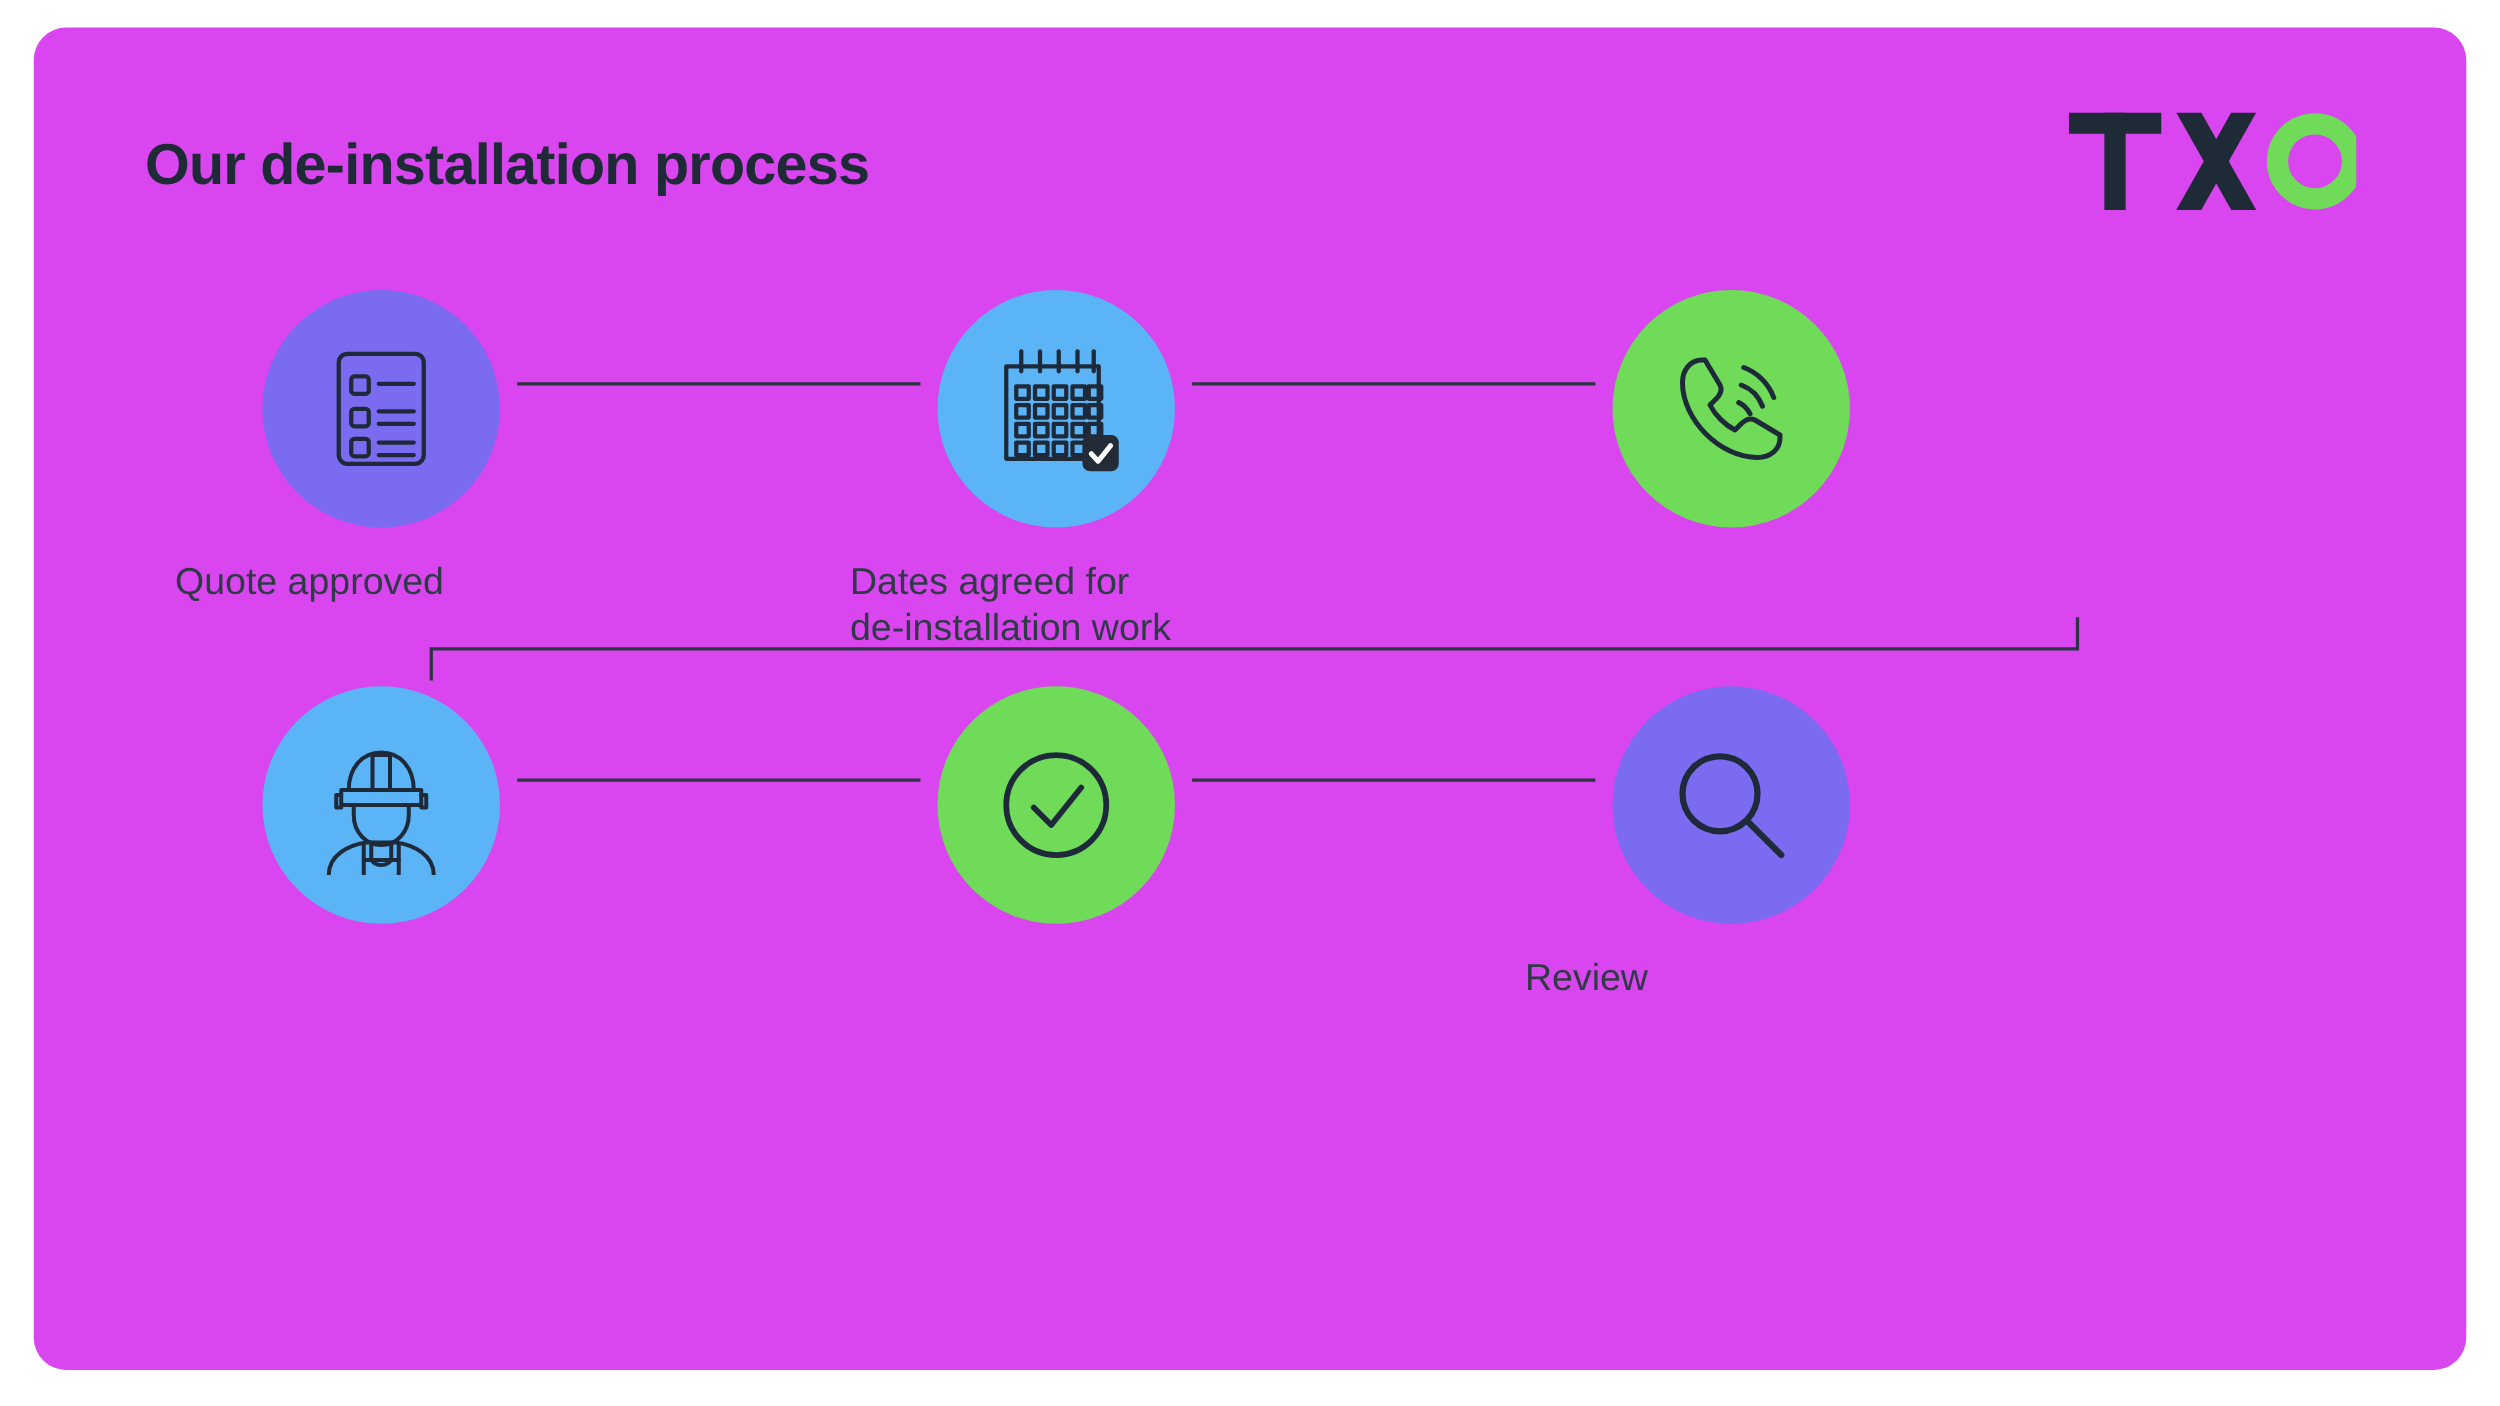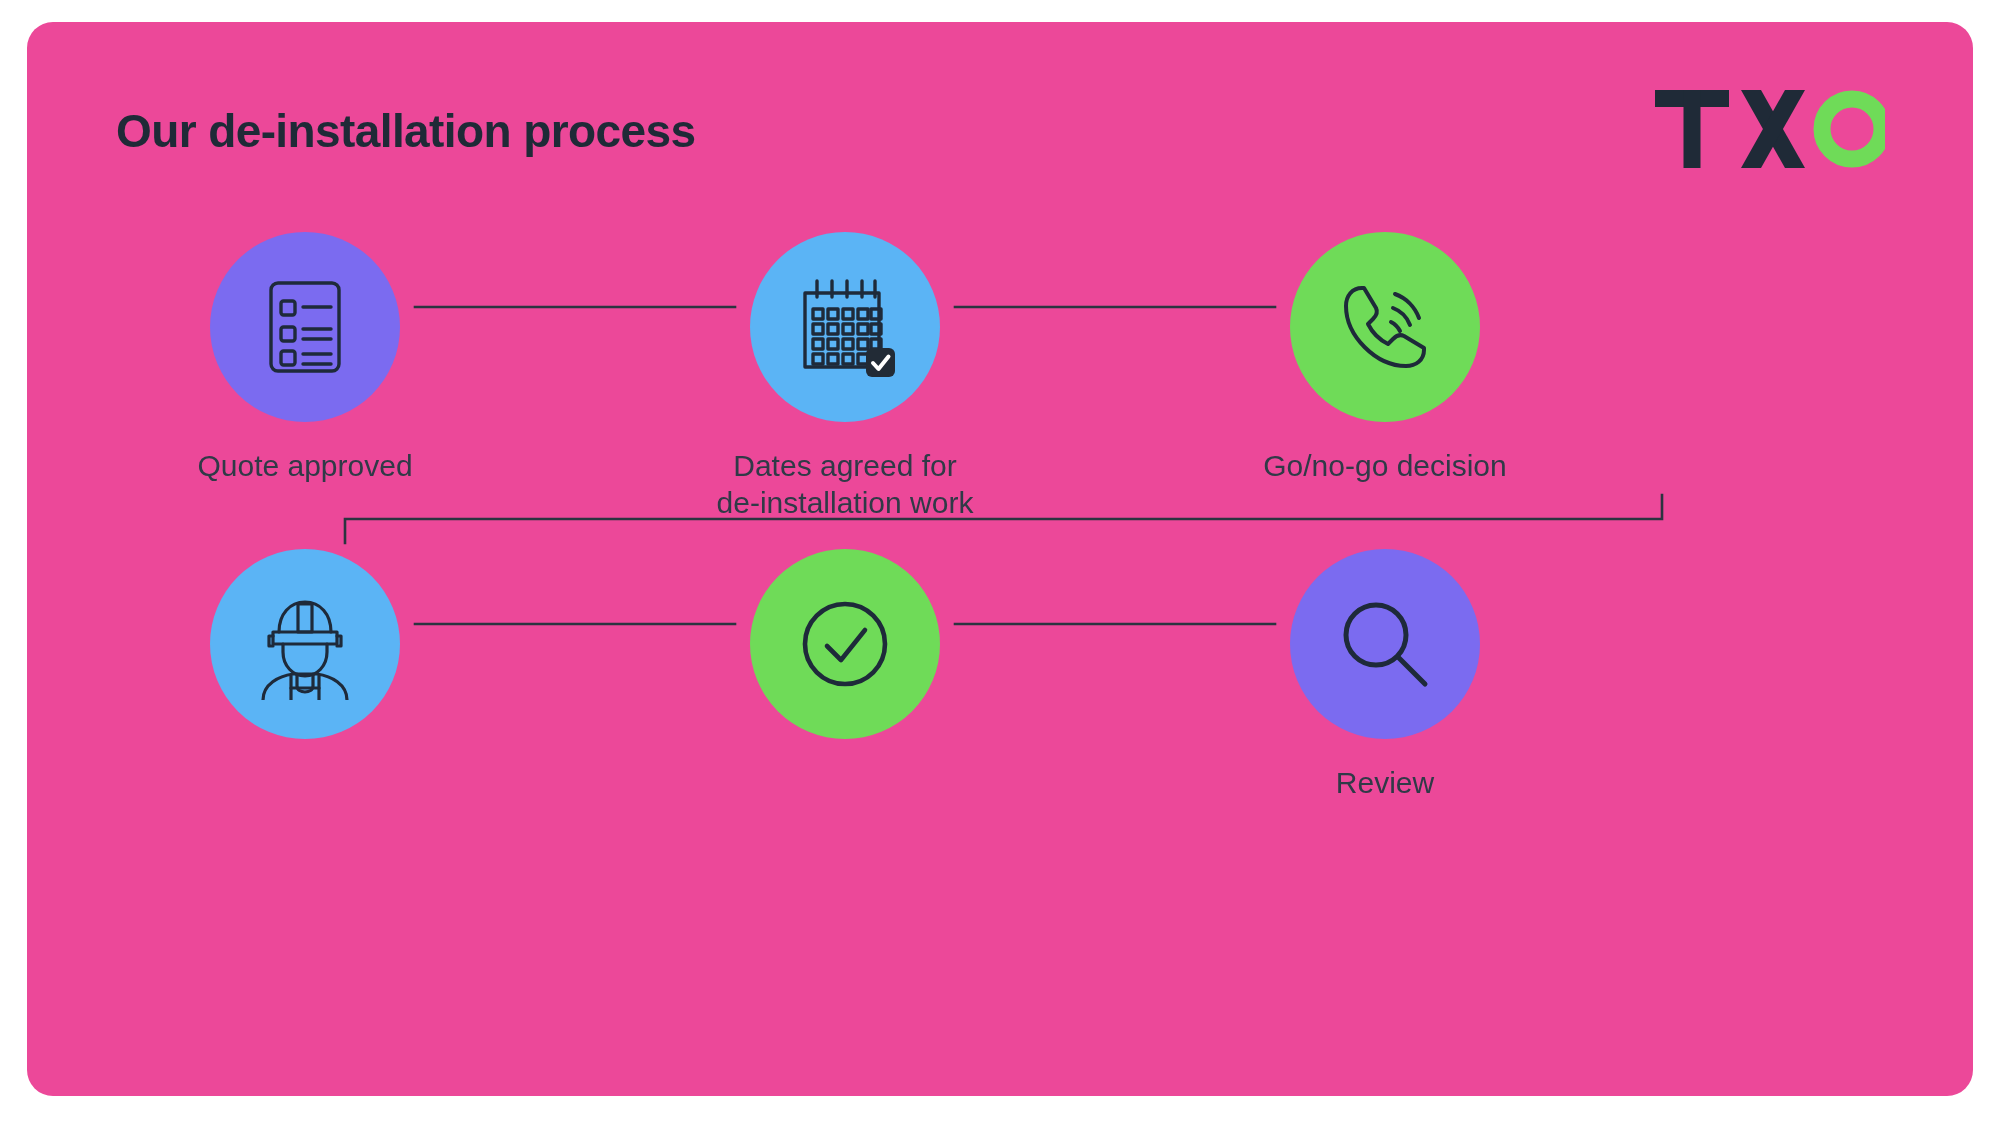--- a/index.html
+++ b/index.html
@@ -14,21 +14,21 @@
     overflow: hidden;
   }
 
   
   .card {
     position: absolute;
     left: 27px;
     top: 22px;
     width: 1946px;
     height: 1074px;
-    background: #ec4899;
+    background: #d946ef;
     border-radius: 26px;
     box-sizing: border-box;
   }
 
   
   .page-title {
     position: absolute;
     left: 89px;
     top: 82px;
     font-size: 46px;
@@ -57,21 +57,21 @@
     height: 1074px;
     pointer-events: none;
   }
   .flow svg { display: block; }
 
   
   .step {
     position: absolute;
     width: 330px;
     margin-left: -165px;
-    text-align: center;
+    text-align: left;
   }
   .node-circle {
     width: 190px;
     height: 190px;
     border-radius: 50%;
     margin: 0 auto;
     display: flex;
     align-items: center;
     justify-content: center;
     box-sizing: border-box;
@@ -211,21 +211,20 @@
                    C 48 66 40 58 36 50
                    L 41 45
                    C 44 42 46 38 44 34
                    L 32 14 Z"></path>
           <path d="M 63 20 C 74 24 83 33 87 44"></path>
           <path d="M 61 34 C 69 37 75 43 78 51"></path>
           <path d="M 59 48 C 63 50 66 53 68 57"></path>
         </g>
       </svg>
     </div>
-    <div class="step-label">Go/no-go decision</div>
   </div>
 
   <div class="step r2 c1">
     <div class="node-circle" style="background:#5bb4f5;">
       <svg width="112" height="112" viewBox="0 0 112 112" aria-hidden="true">
         <g fill="none" stroke="#1e2a3a" stroke-width="3.2" stroke-linejoin="round" stroke-linecap="round">
 
           <path d="M 30 44 C 30 26 41 14 56 14 C 71 14 82 26 82 44"></path>
 
           <path d="M 49 16 L 63 16 L 63 44 L 49 44 Z"></path>

